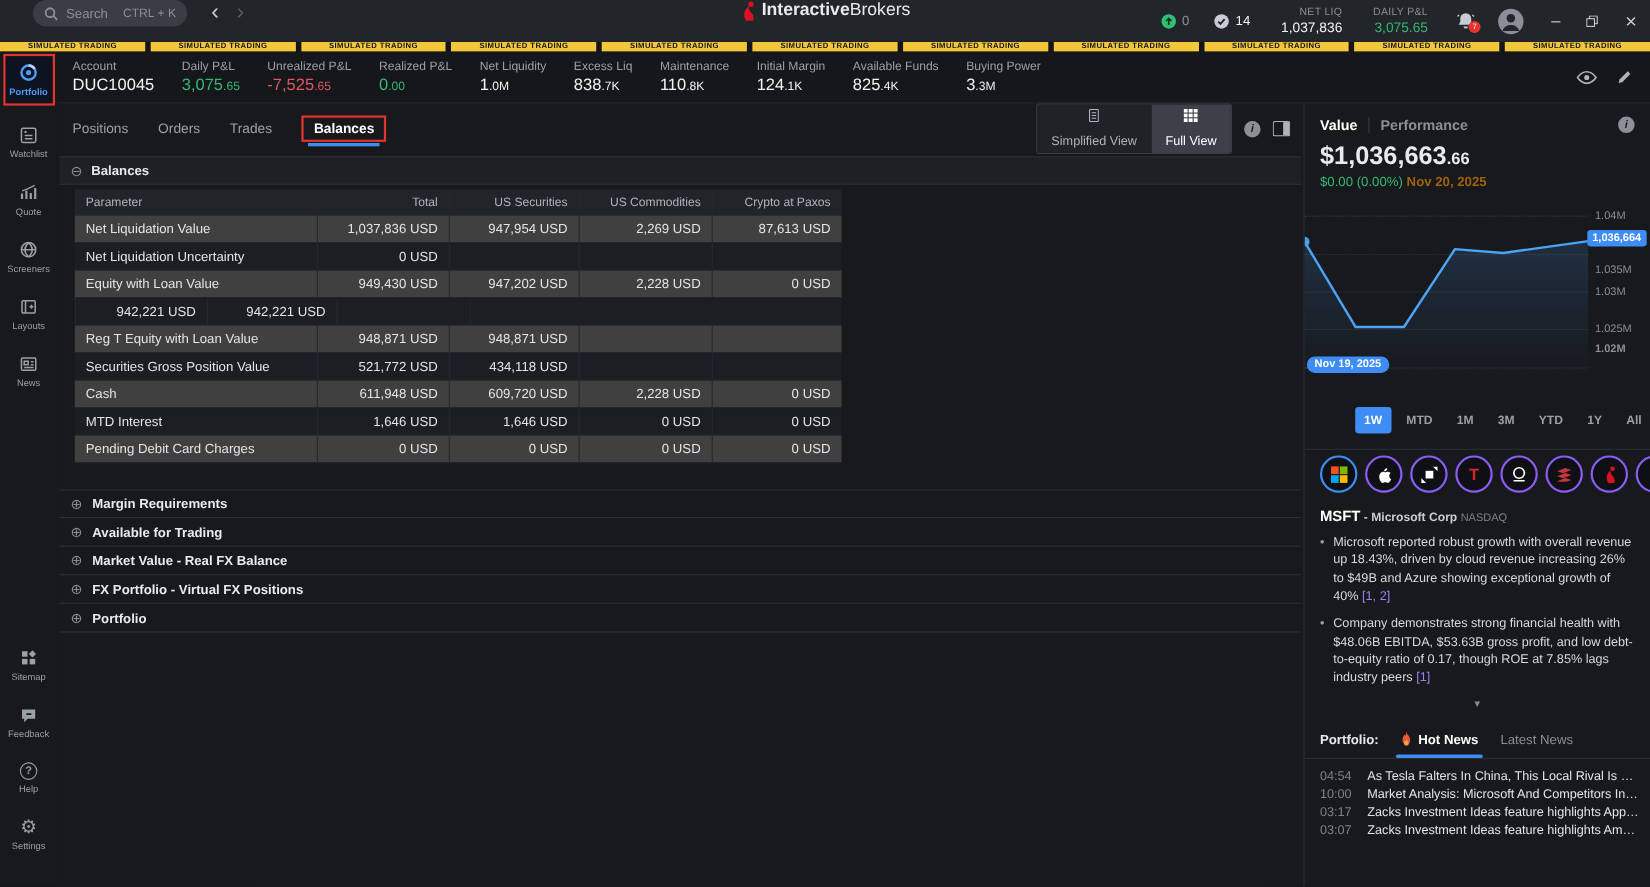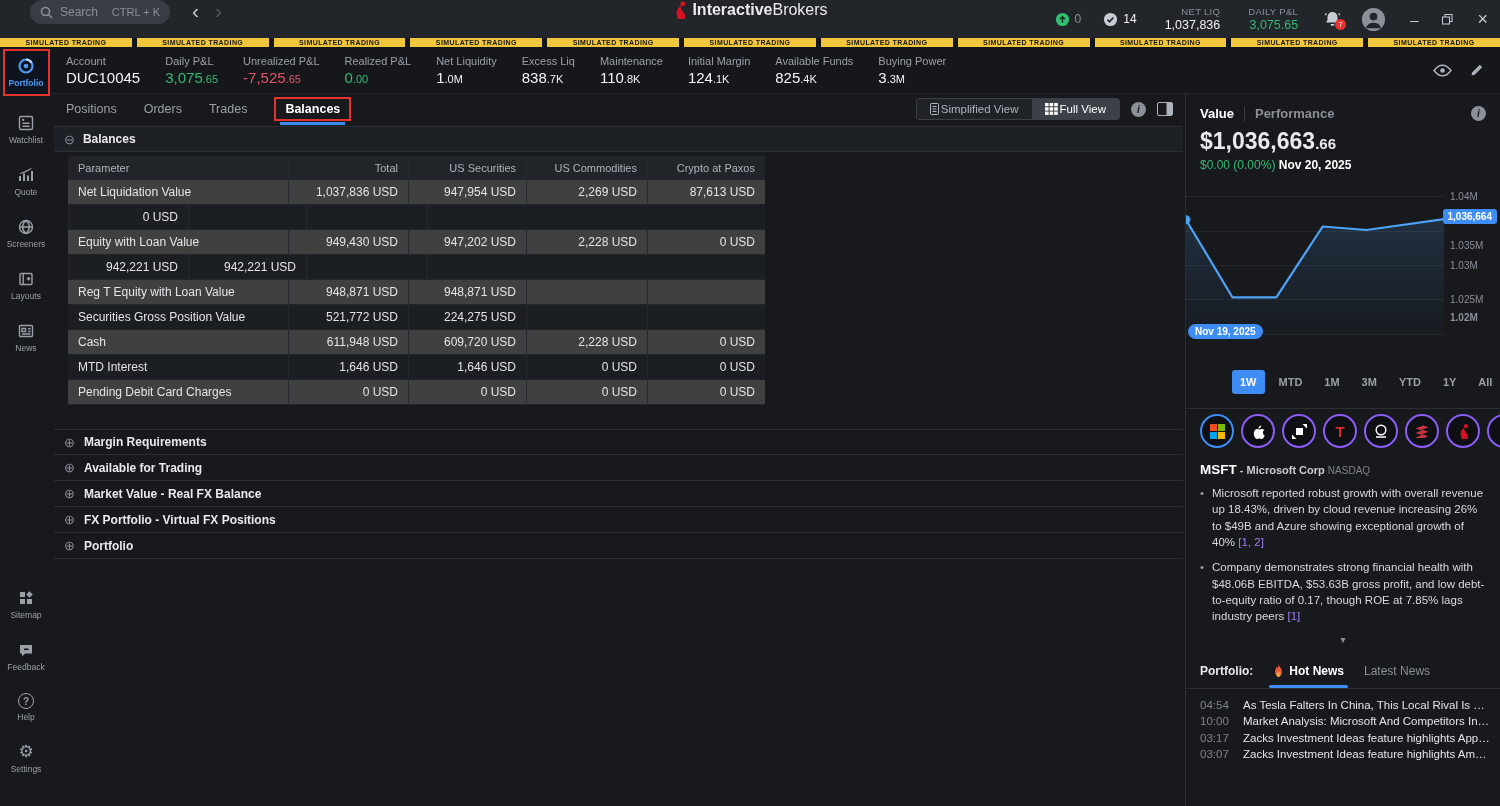--- a/index.html
+++ b/index.html
@@ -64,21 +64,21 @@
   
   #content-row { flex:1; display:flex; min-height:0; }
   #main { flex:1; display:flex; flex-direction:column; min-width:0; }
 
   #tabs-row { flex:0 0 30px; display:flex; align-items:center; padding-left:14px; }
   .tab { font-size:12.5px; color:#9aa0a8; margin-right:27px; position:relative; }
   .tab.active { color:#fff; font-weight:bold; border:2px solid #e3342f; padding:3px 9px; }
   .tab.active::after { content:""; position:absolute; left:4px; right:4px; bottom:-6px; height:3px; background:#3d8df5; }
   .view-toggle { margin-left:auto; display:flex; align-items:center; gap:11px; margin-right:12px; }
   .vt-group { display:flex; border:1px solid #3a3e45; border-radius:3px; overflow:hidden; }
-  .vt-btn { display:flex; gap:2px; align-items:center; font-size:11.5px; color:#aeb4bc; padding:4px 13px; background:#1f2227; }
+  .vt-btn { display:flex; gap:12px; align-items:center; font-size:11.5px; color:#aeb4bc; padding:4px 13px; background:#1f2227;flex-direction:column; }
   .vt-btn.active { background:#3c4149; color:#fff; }
   .info-circ { width:15px; height:15px; border-radius:50%; background:#8a8f98; color:#17191d; font-size:10px; font-weight:bold; font-style:italic; display:flex; align-items:center; justify-content:center; }
 
   .sec-header { height:26px; display:flex; align-items:center; gap:8px; padding-left:10px; background:#1d2025; border-top:1px solid #2b2e34; border-bottom:1px solid #2b2e34; margin:2px 2px 0; }
   .sec-title { font-weight:bold; font-size:12px; }
   .fold-icon { color:#8a8f98; font-size:13px; line-height:1; }
 
   .table { width:697px; margin:4px 0 0 16px; }
   .tr { display:flex; height:25px; border-bottom:1px solid #22252b; background:#404040; }
   .tr:nth-child(odd) { background:#1b1e23; }
@@ -97,21 +97,21 @@
   #rpanel { flex:0 0 315px; border-left:1px solid #2b2e34; display:flex; flex-direction:column; padding-top:12px; overflow:hidden; }
   .rp-head { display:flex; align-items:center; padding:0 14px; }
   .rp-tab { font-size:13px; font-weight:bold; color:#fff; }
   .rp-tab.dim { color:#8a8f98; }
   .rp-sep { width:1px; height:14px; background:#3a3e45; margin:0 10px; }
   .rp-head .info-circ { margin-left:auto; }
   .rp-total { font-size:23px; font-weight:bold; padding:7px 14px 3px; }
   .rp-total .dec { font-size:15px; }
   .rp-change { padding:0 14px; font-size:12px; }
   .rp-change .chg { color:#34b873; }
-  .rp-change .date { color:#ffffff; font-weight:bold; }
+  .rp-change .date { color:#a16207; font-weight:bold; }
 
   .chart-wrap { position:relative; height:172px; margin-top:10px; }
   .plot { position:absolute; left:0; top:4px; width:258px; height:158px; }
   .gridline { position:absolute; left:0; width:258px; border-top:1px dotted #2e3440; }
   .ytick { position:absolute; left:264px; font-size:10px; color:#8a8f98; }
   .badge-val { position:absolute; right:3px; top:27px; background:#3d8df5; color:#fff; font-size:10px; font-weight:bold; padding:2px 5px; border-radius:3px; }
   .badge-date { position:absolute; left:2px; top:142px; background:#3d8df5; color:#fff; font-size:10px; font-weight:bold; padding:2px 7px; border-radius:8px; }
 
   .ranges { display:flex; gap:6px; margin:16px 0 14px 46px; }
   .rg { font-size:11px; font-weight:bold; color:#9aa0a8; padding:6px 8px; border-radius:3px; }
@@ -471,20 +471,21 @@
                 <div class="cell c4">Crypto at Paxos</div>
               </div>
               <div class="tr">
                 <div class="cell c0">Net Liquidation Value</div>
                 <div class="cell c1">1,037,836 USD</div>
                 <div class="cell c2">947,954 USD</div>
                 <div class="cell c3">2,269 USD</div>
                 <div class="cell c4">87,613 USD</div>
               </div>
               <div class="tr">
+                <div class="cell c0">Net Liquidation Uncertainty</div>
                 <div class="cell c1">0 USD</div>
                 <div class="cell c2"></div>
                 <div class="cell c3"></div>
                 <div class="cell c4"></div>
               </div>
               <div class="tr">
                 <div class="cell c0">Equity with Loan Value</div>
                 <div class="cell c1">949,430 USD</div>
                 <div class="cell c2">947,202 USD</div>
                 <div class="cell c3">2,228 USD</div>
@@ -499,21 +500,21 @@
               <div class="tr">
                 <div class="cell c0">Reg T Equity with Loan Value</div>
                 <div class="cell c1">948,871 USD</div>
                 <div class="cell c2">948,871 USD</div>
                 <div class="cell c3"></div>
                 <div class="cell c4"></div>
               </div>
               <div class="tr">
                 <div class="cell c0">Securities Gross Position Value</div>
                 <div class="cell c1">521,772 USD</div>
-                <div class="cell c2">224,275 USD</div>
+                <div class="cell c2">434,118 USD</div>
                 <div class="cell c3"></div>
                 <div class="cell c4"></div>
               </div>
               <div class="tr">
                 <div class="cell c0">Cash</div>
                 <div class="cell c1">611,948 USD</div>
                 <div class="cell c2">609,720 USD</div>
                 <div class="cell c3">2,228 USD</div>
                 <div class="cell c4">0 USD</div>
               </div>

